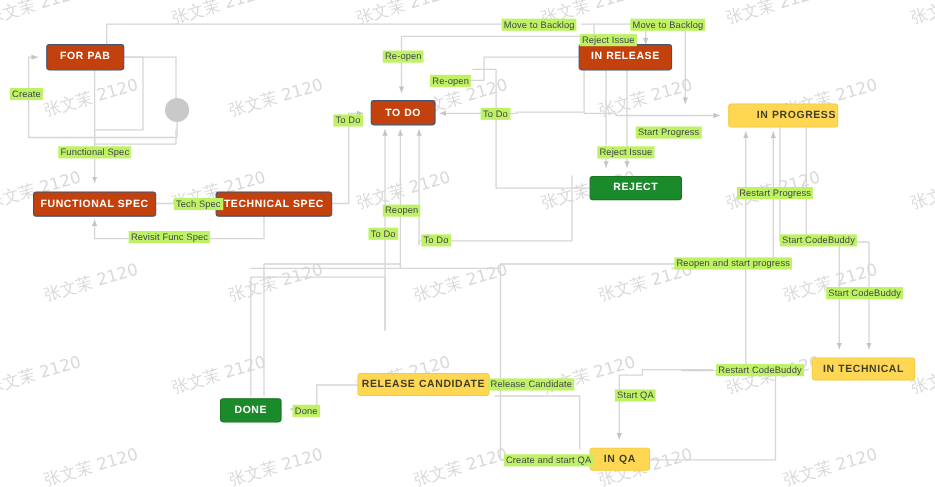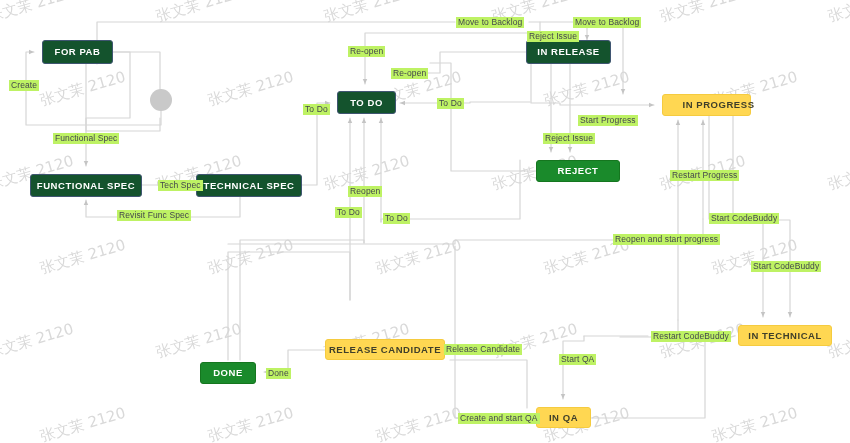--- a/index.html
+++ b/index.html
@@ -44,21 +44,21 @@
     justify-content: center;
     border-radius: 3px;
     font-size: 9.5px;
     font-weight: bold;
     letter-spacing: 0.55px;
     text-align: center;
     white-space: nowrap;
     line-height: 1;
   }
   .node.blue {
-    background: #14532d;
+    background: #c2410c;
     color: #ffffff;
     border: 1px solid #3f5571;
   }
   .node.green {
     background: #1a8a2b;
     color: #ffffff;
     border: 1px solid #15761f;
   }
   .node.yellow {
     background: #ffd752;
@@ -191,21 +191,21 @@
 
     </g>
   </svg>
 
   <div id="node-layer">
       <div class="node blue" style="left: 42px; top: 40px; width: 71px; height: 24px;">FOR PAB</div>
       <div class="node blue" style="left: 30px; top: 174px; width: 112px; height: 23px;">FUNCTIONAL SPEC</div>
       <div class="node blue" style="left: 196px; top: 174px; width: 106px; height: 23px;">TECHNICAL SPEC</div>
       <div class="node blue" style="left: 337px; top: 91px; width: 59px; height: 23px;">TO DO</div>
       <div class="node blue" style="left: 526px; top: 40px; width: 85px; height: 24px;">IN RELEASE</div>
-      <div class="node yellow" style="left: 662px; top: 94px; width: 89px; height: 22px; padding-left: 24px;">IN PROGRESS</div>
+      <div class="node yellow" style="left: 662px; top: 94px; width: 100px; height: 22px; padding-left: 24px;">IN PROGRESS</div>
       <div class="node green" style="left: 536px; top: 160px; width: 84px; height: 22px;">REJECT</div>
       <div class="node yellow" style="left: 738px; top: 325px; width: 94px; height: 21px;">IN TECHNICAL</div>
       <div class="node yellow" style="left: 325px; top: 339px; width: 120px; height: 21px;">RELEASE CANDIDATE</div>
       <div class="node green" style="left: 200px; top: 362px; width: 56px; height: 22px;">DONE</div>
       <div class="node yellow" style="left: 536px; top: 407px; width: 55px; height: 21px;">IN QA</div>
       <div class="start-circle" style="left: 150px; top: 89px; width: 22px; height: 22px;"></div>
     </div>
 
   <div id="label-layer">
       <div class="edge-label" style="left: 9px; top: 80px;">Create</div>

